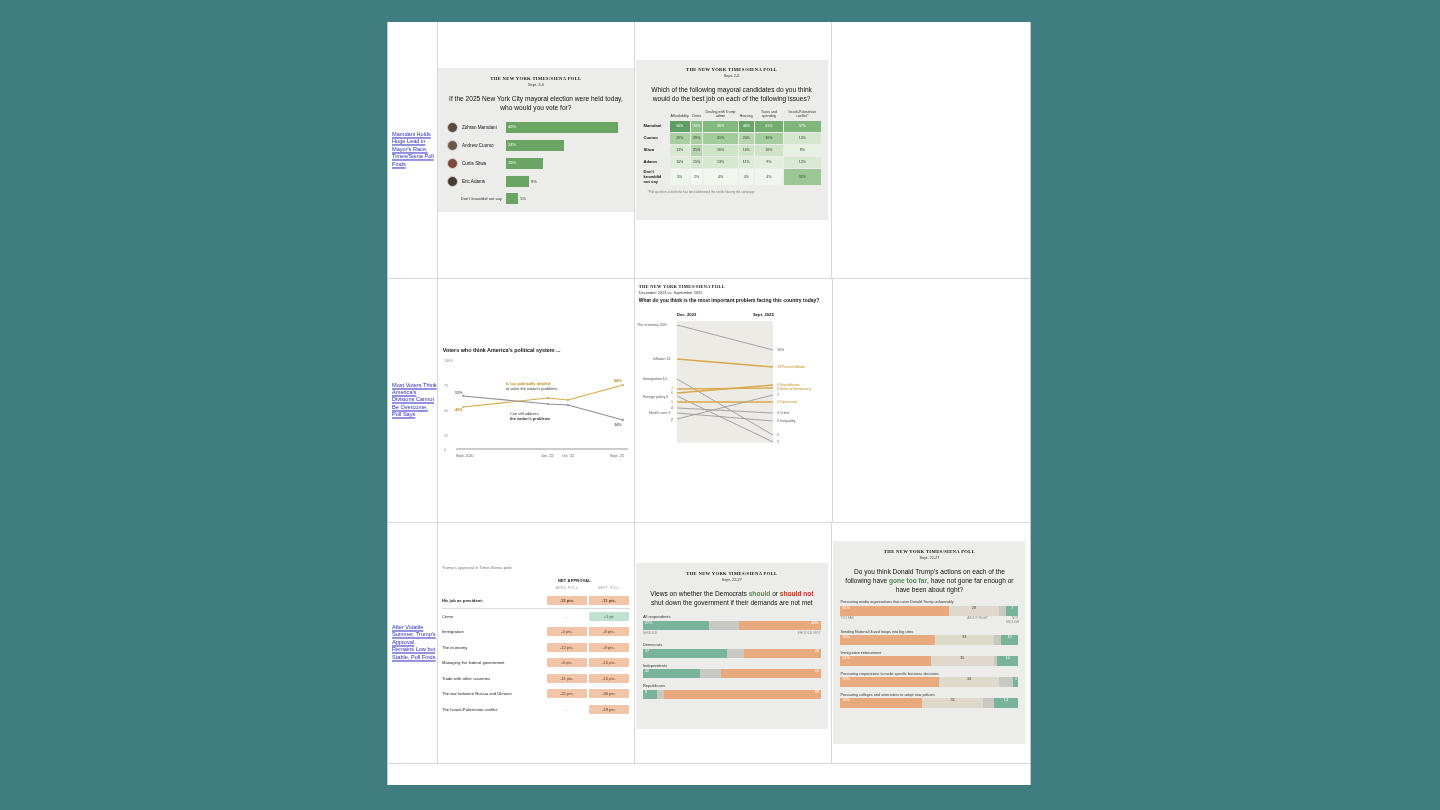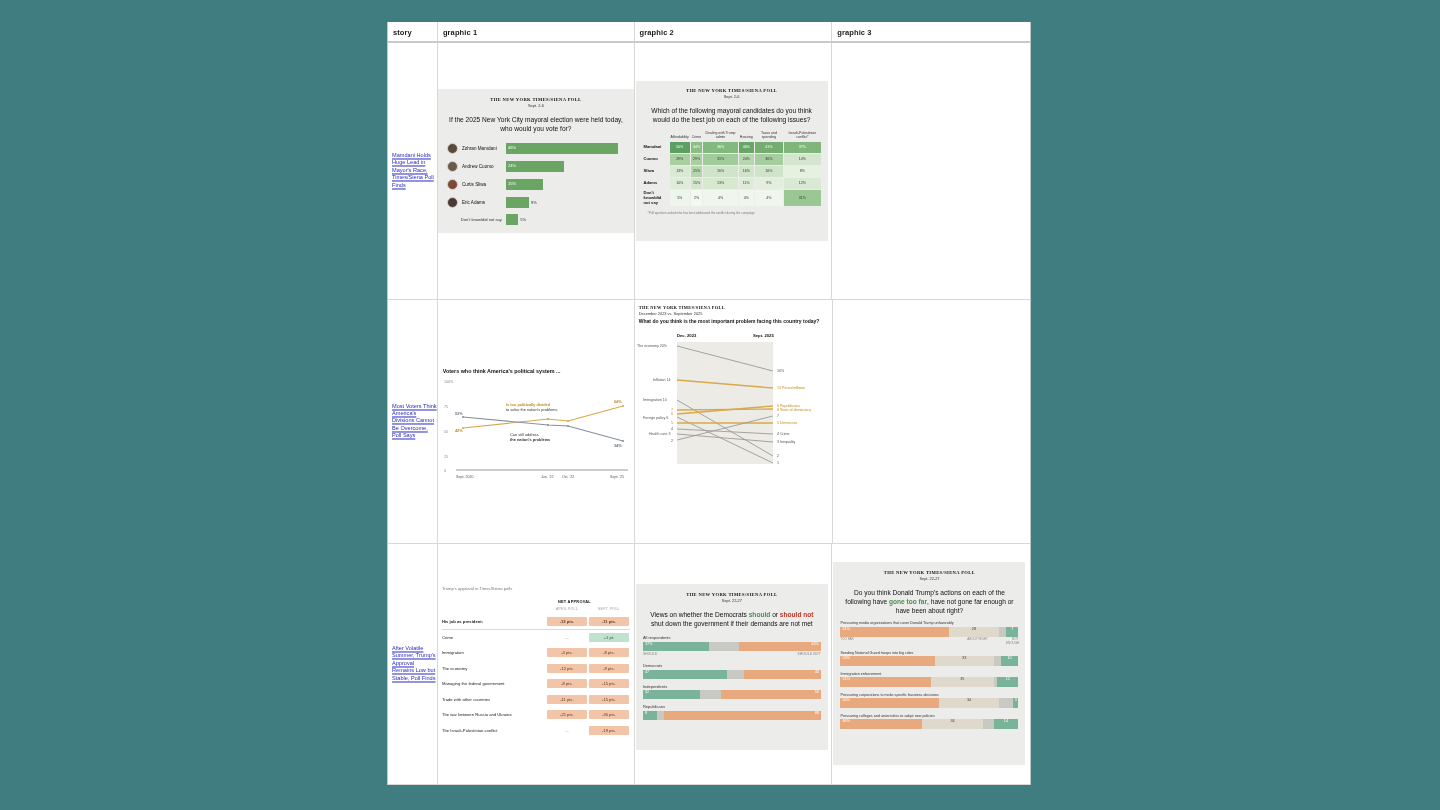--- a/index.html
+++ b/index.html
@@ -149,26 +149,20 @@
   .gf-key { display:flex; font-size:3px; color:#8a8a8a; margin:1.5px 7px 0 7px;
             line-height:3.6px; }
   .red { color:#c0392b; font-weight:bold; }
   .grn { color:#4f8a52; font-weight:bold; }
 </style>
 </head>
 <body>
 
 <div id="sheet">
 
-  <div class="hdr">
-    <div class="col-story">story</div>
-    <div class="col-g1">graphic 1</div>
-    <div class="col-g2">graphic 2</div>
-    <div class="col-g3">graphic 3</div>
-  </div>
 
   <div class="row r1">
 
     <div class="cell-story">
       <a class="story-link">Mamdani Holds Huge Lead in Mayor's Race, Times/Siena Poll Finds</a>
     </div>
 
     <div class="cell-g cell-g1">
       <div class="card" id="g1r1">
         <div style="padding-top:8px">

